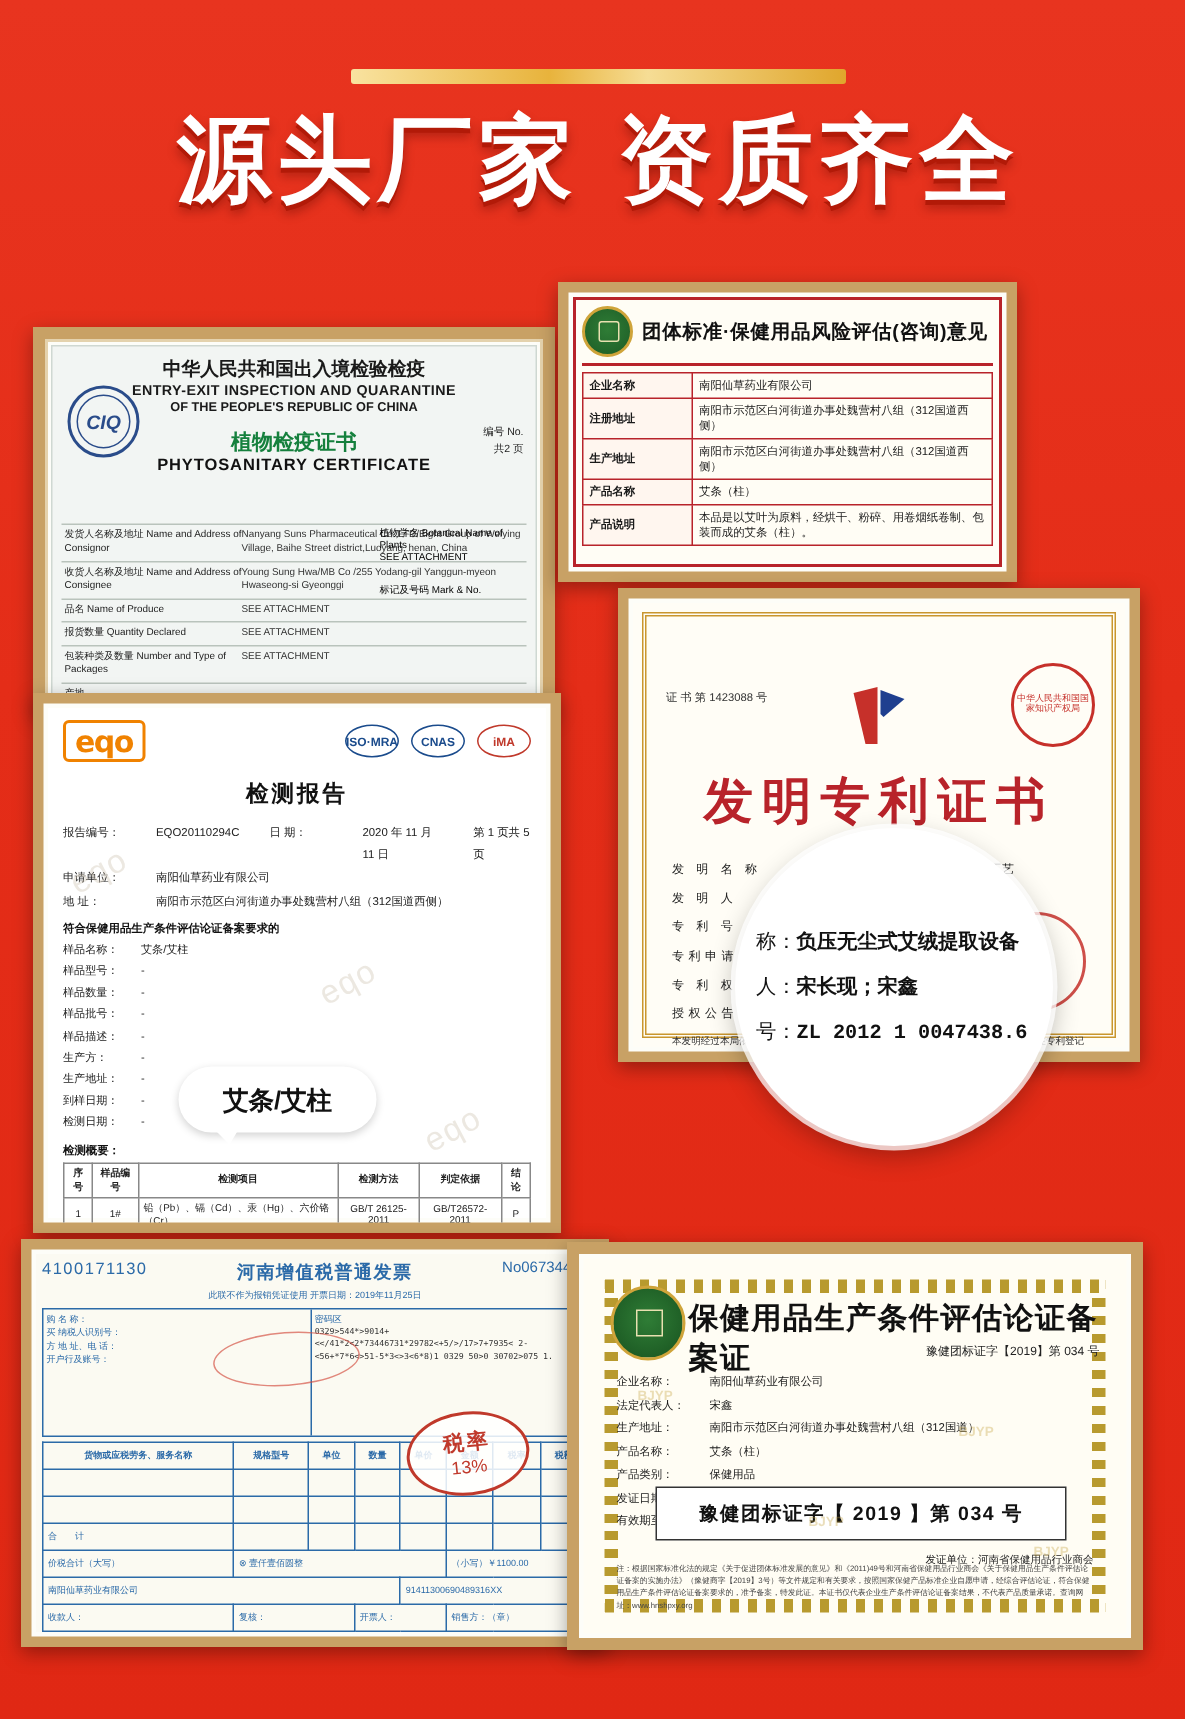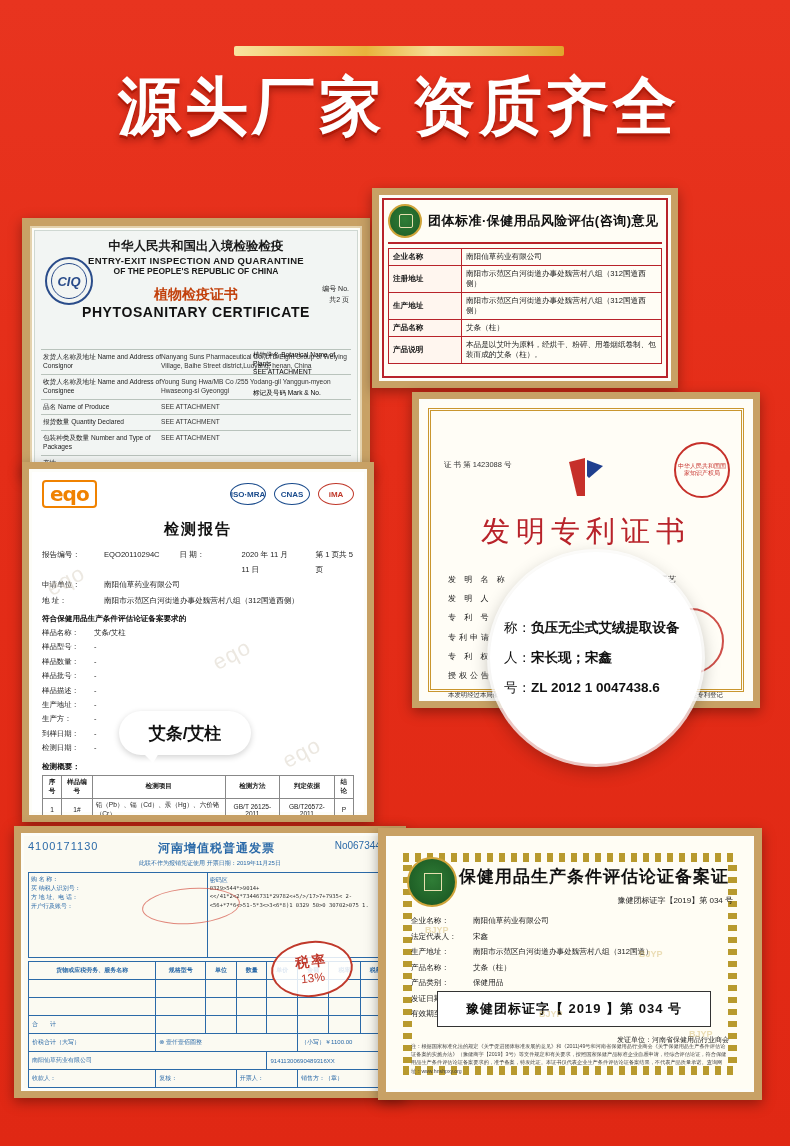--- a/index.html
+++ b/index.html
@@ -36,22 +36,22 @@
   
   .wm{position:absolute;color:rgba(200,190,170,.35);font-size:11px;
       transform:rotate(-28deg);pointer-events:none;letter-spacing:1px;}
 
   
   #c-phyto{left:22px;top:218px;width:348px;height:258px;border-width:8px;}
   #c-phyto .inner{position:absolute;inset:4px;background:#f2f5f3;border:1px solid #cfd8d2;padding:5px 8px;box-sizing:border-box;}
   .ph-title1{text-align:center;font-size:12.5px;font-weight:bold;color:#1a1a1a;margin-top:2px;}
   .ph-title2{text-align:center;font-size:9.5px;font-weight:bold;color:#1a1a1a;letter-spacing:.3px;}
   .ph-title3{text-align:center;font-size:8.5px;font-weight:bold;color:#1a1a1a;}
-  .ph-big{text-align:center;font-size:14px;font-weight:bold;margin-top:10px;color:#c2410c;}
-  .ph-big2{text-align:center;font-size:14px;font-weight:bold;letter-spacing:.6px;color:#111;}
+  .ph-big{text-align:center;font-size:14px;font-weight:bold;margin-top:10px;color:#15803d;}
+  .ph-big2{text-align:center;font-size:11px;font-weight:bold;letter-spacing:.6px;color:#111;}
   .ph-seal{position:absolute;left:10px;top:26px;width:44px;height:44px;border:2px solid #2a4c8a;border-radius:50%;
     display:flex;align-items:center;justify-content:center;color:#2a4c8a;font-size:13px;font-weight:bold;font-style:italic;}
   .ph-seal:after{content:"";position:absolute;width:34px;height:34px;border:1px solid #2a4c8a;border-radius:50%;}
   .ph-rows{position:absolute;left:6px;right:6px;top:118px;font-size:6.6px;color:#222;}
   .ph-row{display:flex;border-top:1px solid #b9c3bc;padding:3px 2px;line-height:1.35;}
   .ph-row .lab{width:118px;flex:none;}
   .ph-row .val{flex:1;color:#333;}
   .ph-no{position:absolute;right:8px;top:52px;font-size:7px;text-align:right;line-height:1.6;color:#222;}
   .ph-col2{position:absolute;right:8px;top:118px;width:96px;font-size:6.6px;}
 
@@ -90,36 +90,36 @@
     box-shadow:0 2px 6px rgba(0,0,0,.18);display:flex;align-items:center;justify-content:center;
     font-size:17px;font-weight:bold;color:#111;}
   .bubble:after{content:"";position:absolute;left:24px;bottom:-8px;width:0;height:0;
     border-left:10px solid transparent;border-right:6px solid transparent;border-top:10px solid #fff;}
 
   
   #c-patent{left:412px;top:392px;width:348px;height:316px;border-width:7px;}
   #c-patent .inner{position:absolute;inset:3px;background:#fffdf6;box-sizing:border-box;}
   .pt-border{position:absolute;inset:6px;border:3px double #c9962f;}
   .pt-no{position:absolute;left:22px;top:58px;font-size:7.5px;color:#333;}
-  .pt-title{position:absolute;left:0;right:0;top:110px;text-align:center;font-size:29px;font-weight:normal;
+  .pt-title{position:absolute;left:0;right:0;top:110px;text-align:center;font-size:33px;font-weight:bold;
     color:#b8232a;letter-spacing:6px;font-family:"DejaVu Serif","Liberation Serif",serif;}
   .pt-logo{position:absolute;left:50%;top:54px;transform:translateX(-50%);width:46px;height:44px;}
   .pt-seal{position:absolute;right:20px;top:40px;width:52px;height:52px;border:2px solid #c6302a;border-radius:50%;
      color:#c6302a;font-size:6px;display:flex;align-items:center;justify-content:center;text-align:center;line-height:1.2;}
   .pt-rows{position:absolute;left:26px;right:26px;top:168px;font-size:8px;color:#222;line-height:2.4;}
   .pt-rows .r{display:flex;}
   .pt-rows .k{width:92px;flex:none;letter-spacing:3px;}
   .pt-body{position:absolute;left:26px;right:26px;top:288px;font-size:6.4px;color:#333;line-height:1.7;}
   .pt-redseal{position:absolute;right:26px;bottom:24px;width:62px;height:62px;border:2px solid #c6302a;
      border-radius:50%;opacity:.85;}
   .zoomlens{position:absolute;left:490px;top:552px;width:212px;height:212px;border-radius:50%;
      background:#ffffff;box-shadow:0 0 0 3px rgba(255,255,255,.75),0 6px 18px rgba(0,0,0,.3);
      display:flex;flex-direction:column;justify-content:center;gap:12px;padding:0 14px;box-sizing:border-box;}
   .zl{font-size:13.5px;color:#111;white-space:nowrap;}
-  .zl b{font-weight:bold;}
+  .zl b{font-weight:bold;font-family:Liberation Mono, monospace;}
 
   
   #c-invoice{left:14px;top:826px;width:392px;height:272px;border-width:7px;}
   #c-invoice .inner{position:absolute;inset:3px;background:#fbfaf2;box-sizing:border-box;padding:4px;}
   .inv-head{display:flex;align-items:flex-start;justify-content:space-between;}
   .inv-code{font-size:11px;color:#2b6aa8;letter-spacing:1px;}
   .inv-title{font-size:12px;color:#2b6aa8;font-weight:bold;letter-spacing:1px;text-align:center;flex:1;}
   .inv-no{font-size:10px;color:#2b6aa8;}
   .inv-sub{text-align:center;font-size:6px;color:#2b6aa8;margin-top:2px;}
   .inv-grid{display:flex;margin-top:4px;border:1px solid #2b6aa8;height:84px;font-size:6px;color:#2b6aa8;}
@@ -138,21 +138,21 @@
 
   
   #c-health{left:378px;top:828px;width:384px;height:272px;border-width:8px;}
   #c-health .inner{position:absolute;inset:3px;background:#fffdf4;box-sizing:border-box;}
   .hl-greek{position:absolute;inset:5px;border:9px solid transparent;
     background:
       repeating-linear-gradient(90deg,#b89a2e 0 6px,#fffdf4 6px 12px) top/100% 9px no-repeat,
       repeating-linear-gradient(90deg,#b89a2e 0 6px,#fffdf4 6px 12px) bottom/100% 9px no-repeat,
       repeating-linear-gradient(0deg,#b89a2e 0 6px,#fffdf4 6px 12px) left/9px 100% no-repeat,
       repeating-linear-gradient(0deg,#b89a2e 0 6px,#fffdf4 6px 12px) right/9px 100% no-repeat;}
-  .hl-title{position:absolute;left:70px;right:12px;top:26px;font-size:17px;font-weight:bold;color:#111;letter-spacing:1px;}
+  .hl-title{position:absolute;left:70px;right:12px;top:26px;font-size:20px;font-weight:bold;color:#111;letter-spacing:1px;}
   .hl-emb{position:absolute;left:18px;top:18px;width:46px;height:46px;border-radius:50%;
     background:radial-gradient(circle at 50% 45%,#2f7d36,#18521f);border:2px solid #cfa43a;}
   .hl-emb:after{content:"";position:absolute;left:15px;top:14px;width:16px;height:16px;border:1px solid #e8e0b0;}
   .hl-sub{position:absolute;right:18px;top:56px;font-size:8px;color:#222;}
   .hl-rows{position:absolute;left:22px;right:22px;top:74px;font-size:7.6px;color:#1a1a1a;line-height:2.05;}
   .hl-rows .r{display:flex;}
   .hl-rows .k{width:62px;flex:none;}
   .hl-box{position:absolute;left:48px;right:40px;top:152px;height:34px;border:1px solid #333;background:#fff;
      display:flex;align-items:center;justify-content:center;font-size:13px;font-weight:bold;color:#111;letter-spacing:1px;}
   .hl-issuer{position:absolute;right:22px;top:196px;font-size:7px;color:#222;}
@@ -286,22 +286,22 @@
             <span>南阳市示范区白河街道办事处魏营村八组（312国道西侧）</span>
           </div>
       </div>
       <div class="rp-sec">符合保健用品生产条件评估论证备案要求的</div>
       <div class="rp-list">
         <div><span class="lk">样品名称：</span><span>艾条/艾柱</span></div>
         <div><span class="lk">样品型号：</span><span>-</span></div>
         <div><span class="lk">样品数量：</span><span>-</span></div>
         <div><span class="lk">样品批号：</span><span>-</span></div>
         <div><span class="lk">样品描述：</span><span>-</span></div>
+        <div><span class="lk">生产方：</span><span>-</span></div>
         <div><span class="lk">生产地址：</span><span>-</span></div>
-        <div><span class="lk">生产方：</span><span>-</span></div>
         <div><span class="lk">到样日期：</span><span>-</span></div>
         <div><span class="lk">检测日期：</span><span>-</span></div>
       </div>
       <div class="rp-sec">检测概要：</div>
       <table class="rp-table">
         <tbody>
             <tr>
           <th>序号</th>
           <th>样品编号</th>
           <th>检测项目</th>

